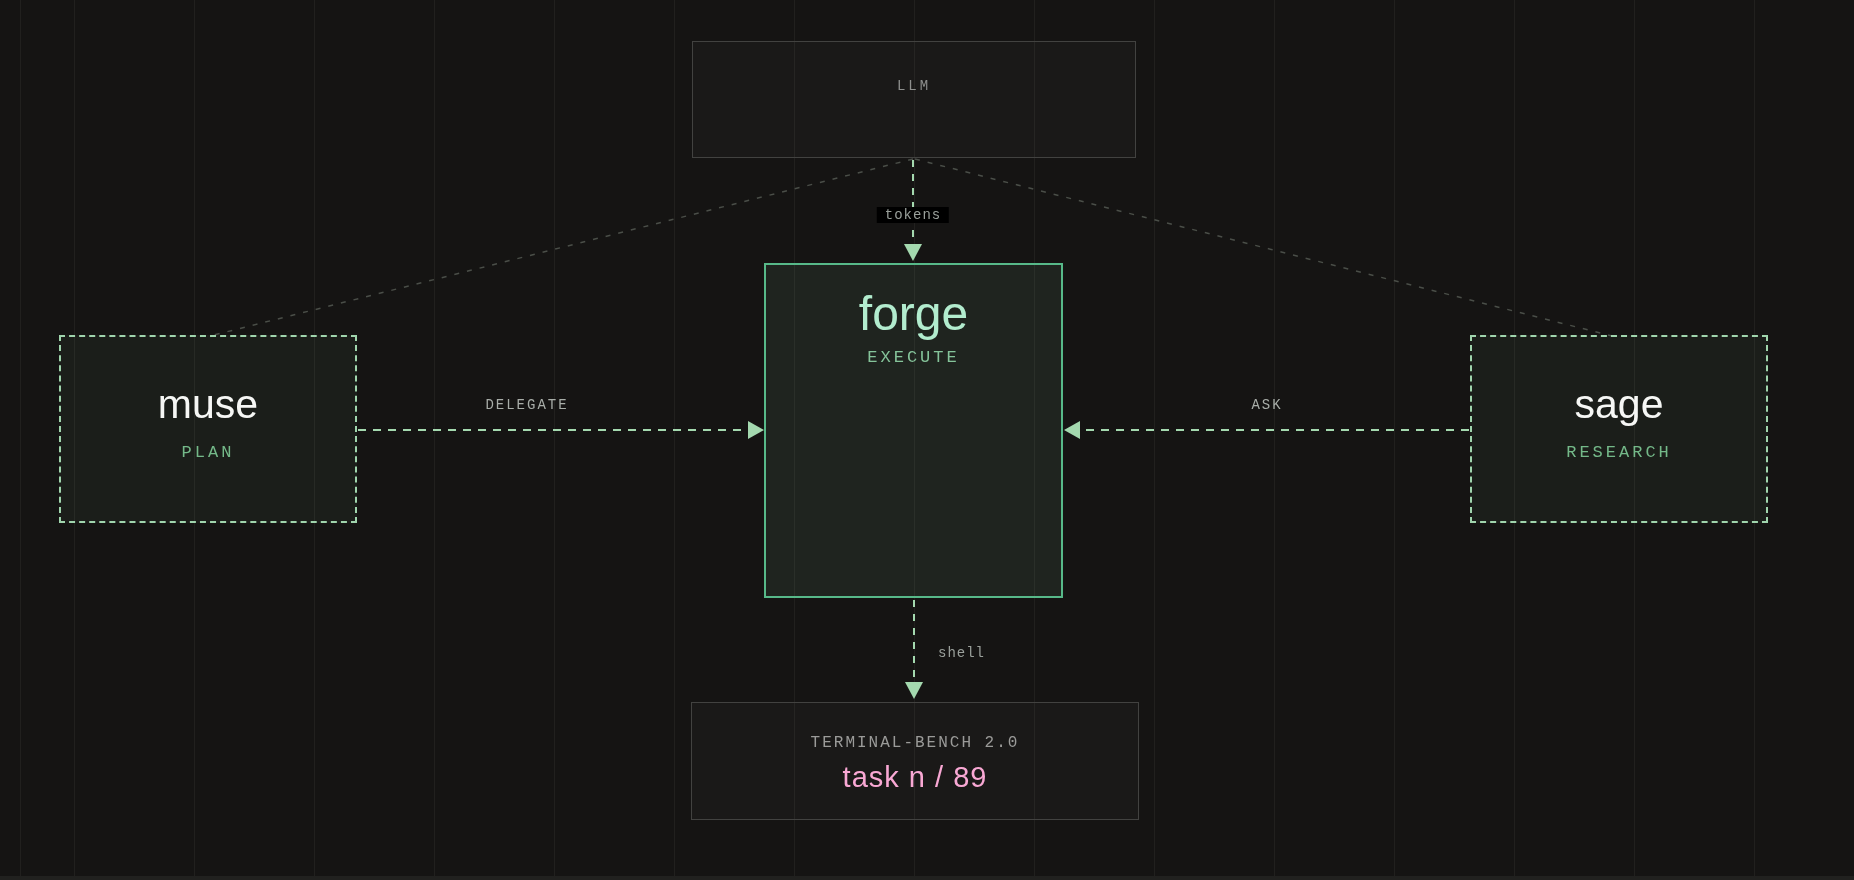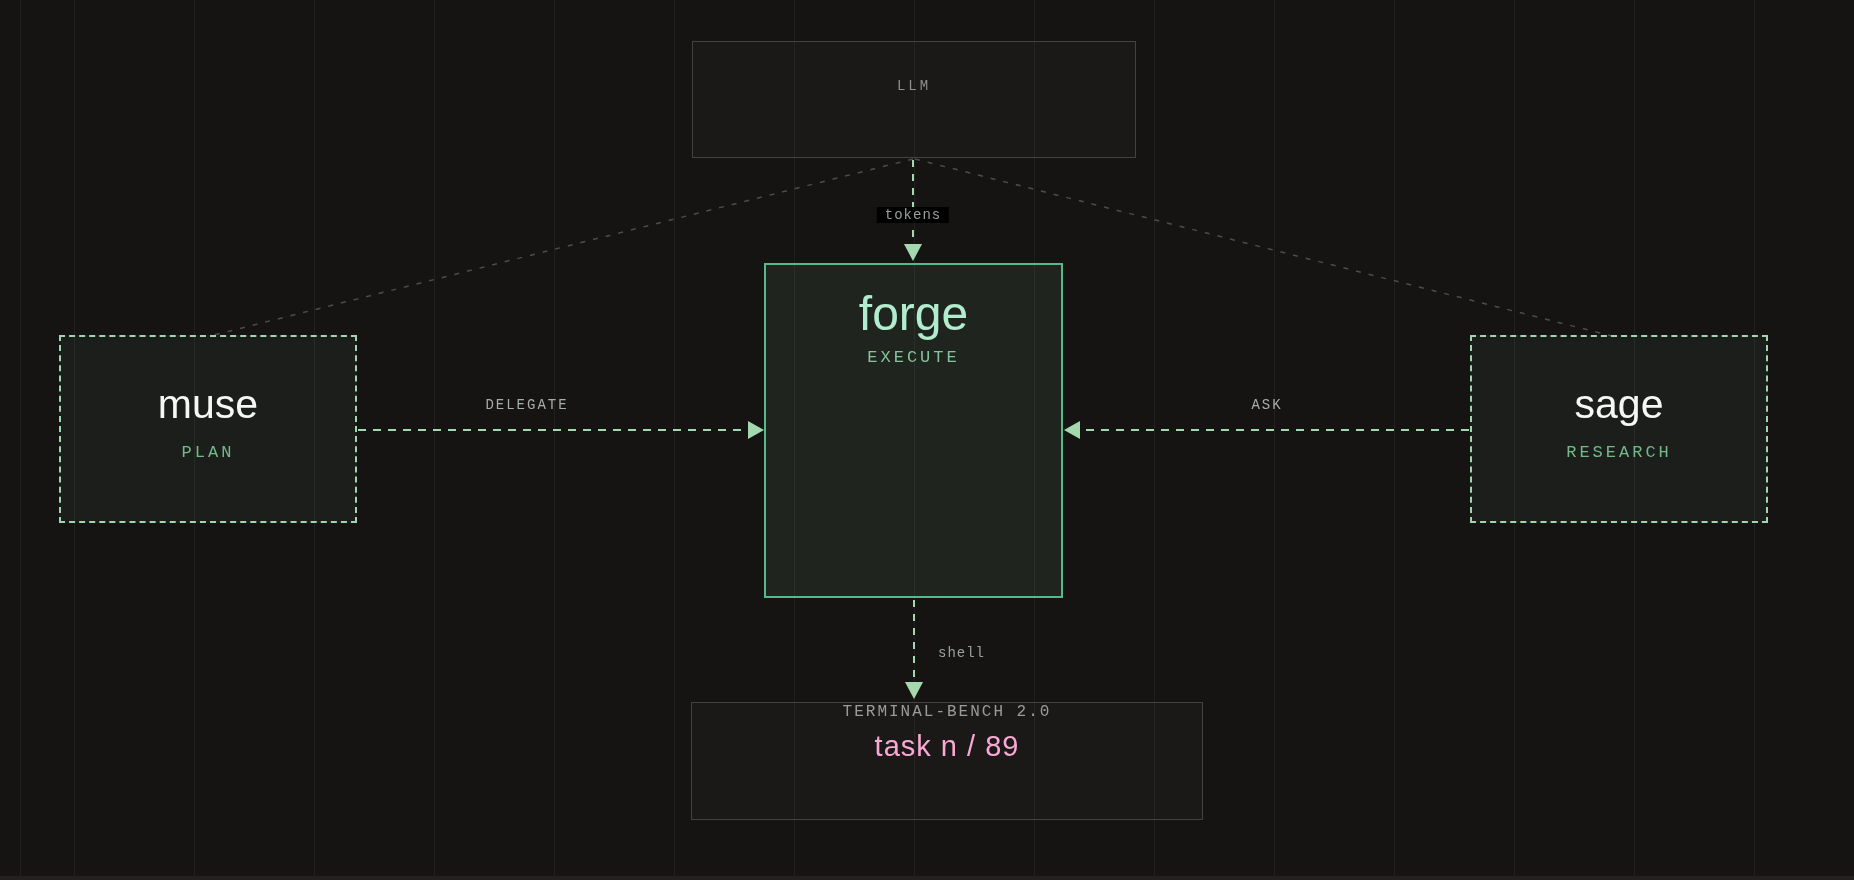--- a/index.html
+++ b/index.html
@@ -22,21 +22,21 @@
   .node-gray { border:1px solid #424240; background:rgba(255,255,255,0.022); justify-content:flex-start; }
   .node-dashed { border:2px dashed #a0d5ad; background:rgba(146,214,170,0.055); justify-content:center; }
   .node-forge { border:2px solid #57b989; background:rgba(134,214,168,0.085); }
 
   .mono { font-family:"Liberation Mono", monospace; }
 
   .kicker { color:#8f908e; font-size:14px; letter-spacing:3px; }
   .llm-node    { left:692px; top:41px;  width:444px; height:117px; padding-top:36px; }
   .llm-title   { margin-top:11px; color:#f4f4f2; font-size:32px; letter-spacing:0.5px; }
 
-  .task-node   { left:691px; top:702px; width:512px; height:118px; }
+  .task-node   { left:691px; top:702px; width:448px; height:118px; padding-top:31px; }
   .task-kicker { font-size:16px; letter-spacing:2px; color:#9b9b99; }
   .task-title  { margin-top:9px; color:#f9a8d4; font-size:29px; letter-spacing:1px; }
 
   .muse-node { left:59px;   top:335px; width:298px; height:188px; padding-bottom:14px; }
   .sage-node { left:1470px; top:335px; width:298px; height:188px; padding-bottom:14px; }
   .side-title { color:#f6f7f5; font-size:41px; line-height:44px; }
   .side-sub   { margin-top:17px; color:#74b989; font-size:17px; letter-spacing:3px; }
 
   .forge-node  { left:764px; top:263px; width:299px; height:335px; }
   .forge-title { margin-top:22px; color:#b2ecce; font-size:48px; line-height:54px; }

